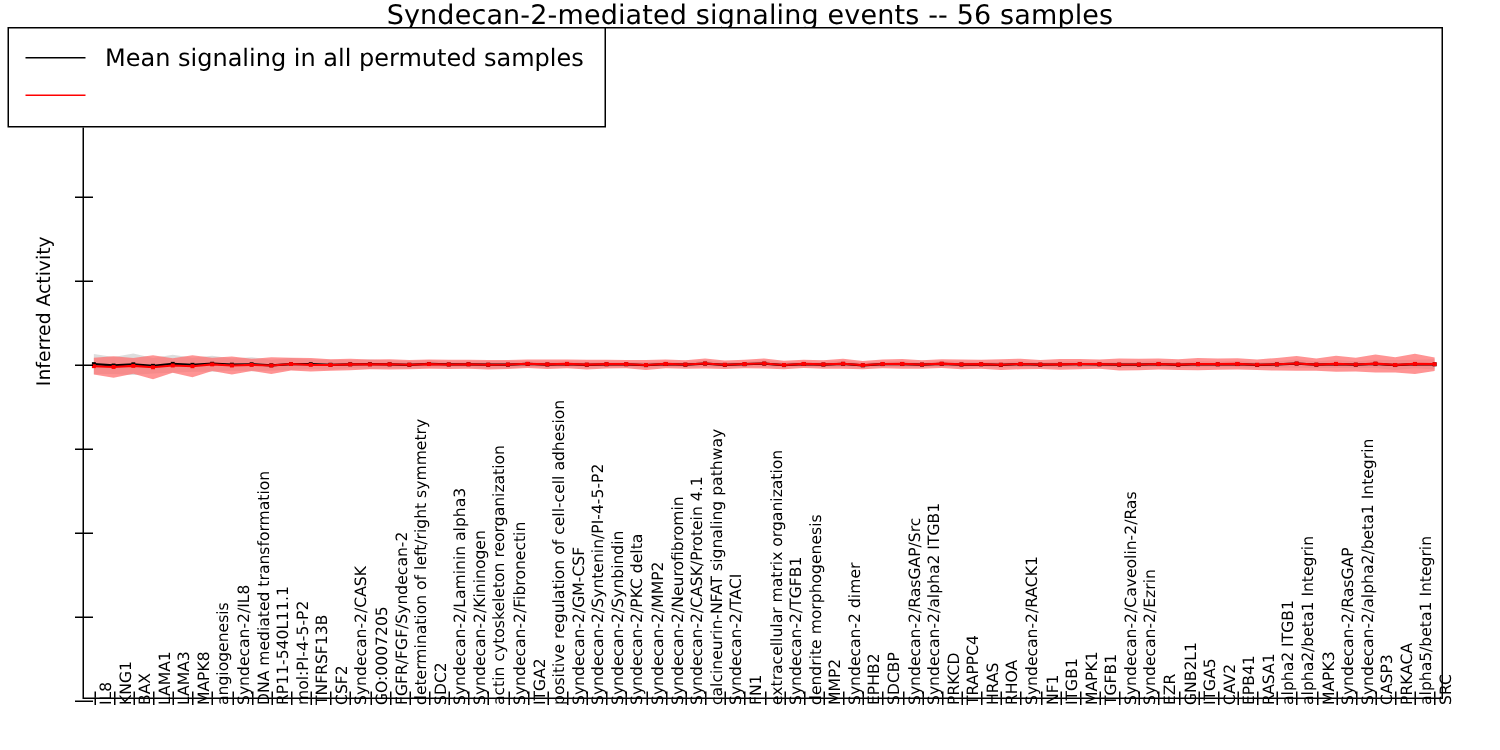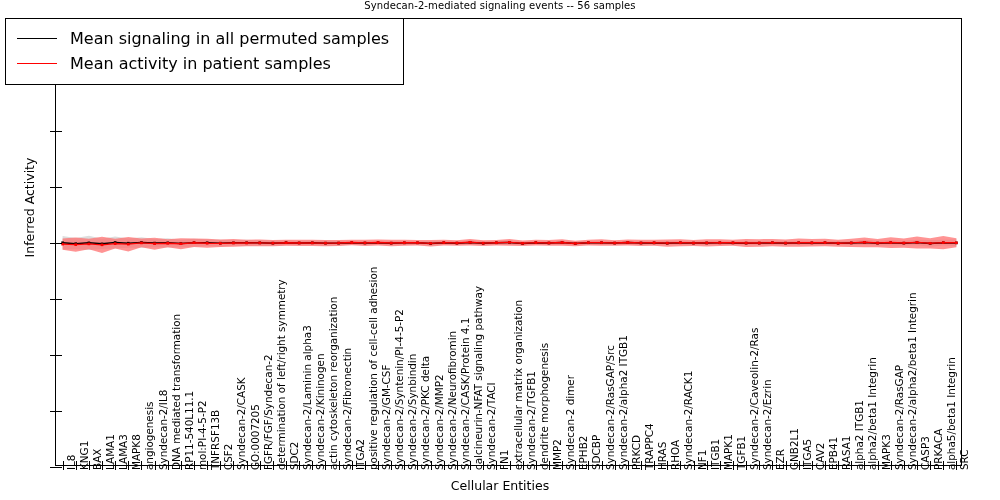--- a/index.html
+++ b/index.html
@@ -1,21 +1,21 @@
 <!DOCTYPE html>
 <html><head>
 <meta charset="utf-8">
 <style>
   html,body{margin:0;padding:0;background:#ffffff;}
   body{width:1000px;height:500px;font-family:"DejaVu Sans","Liberation Sans",sans-serif;color:#000;overflow:hidden;}
   #root{position:relative;width:1000px;height:500px;}
 
   .title{
     position:absolute;left:0;top:0;width:1000px;text-align:center;
-    font-size:10px;color:#000;letter-spacing:0.1px;
+    font-size:18px;color:#000;letter-spacing:0.1px;
   }
 
   .ylabel{
     position:absolute;left:-96px;top:200px;width:250px;text-align:center;
     transform:rotate(-90deg);transform-origin:center center;
     font-size:12.5px;
   }
   .xlabel{
     position:absolute;left:0;top:478px;width:1000px;text-align:center;
     font-size:12.5px;
@@ -57,21 +57,20 @@
   svg.series{position:absolute;left:0;top:0;width:907px;height:448px;display:block;}
 </style>
 </head>
 <body>
 
 <div id="root">
 
   <div class="title">Syndecan-2-mediated signaling events -- 56 samples</div>
 
   <div class="ylabel">Inferred Activity</div>
-  <div class="xlabel">Cellular Entities</div>
 
   <div class="plot">
     <div class="plot-inner">
       <svg class="series" id="series-svg" viewBox="0 0 907 448" preserveAspectRatio="none">
           <path d="M6.57,217.00 L19.72,219.00 L32.86,216.70 L46.01,219.73 L59.15,217.58 L72.30,219.54 L85.44,218.18 L98.59,219.94 L111.73,219.20 L124.88,220.86 L138.02,219.69 L151.17,220.60 L164.31,220.84 L177.46,221.17 L190.60,220.66 L203.75,221.32 L216.89,221.69 L230.04,221.14 L243.18,222.02 L256.33,221.84 L269.47,221.60 L282.62,221.66 L295.76,221.75 L308.91,221.95 L322.05,221.83 L335.20,222.09 L348.34,222.04 L361.49,222.16 L374.63,222.30 L387.78,221.94 L400.92,222.46 L414.07,221.22 L427.21,222.56 L440.36,222.11 L453.50,221.20 L466.64,222.74 L479.79,222.01 L492.93,222.32 L506.08,221.41 L519.22,222.86 L532.37,221.96 L545.51,221.59 L558.66,222.42 L571.80,221.74 L584.95,221.95 L598.09,222.20 L611.24,222.37 L624.38,221.72 L637.53,222.44 L650.67,222.08 L663.82,221.83 L676.96,222.21 L690.11,222.17 L703.25,222.18 L716.40,221.72 L729.54,222.30 L742.69,221.75 L755.83,222.03 L768.98,221.64 L782.12,222.46 L795.27,221.85 L808.41,220.74 L821.56,221.82 L834.70,220.95 L847.85,221.84 L860.99,220.76 L874.14,221.06 L887.28,220.87 L900.43,220.53 L900.43,227.25 L887.28,226.50 L874.14,227.72 L860.99,226.26 L847.85,226.45 L834.70,226.38 L821.56,226.50 L808.41,226.10 L795.27,226.07 L782.12,226.12 L768.98,225.79 L755.83,225.76 L742.69,225.84 L729.54,226.09 L716.40,225.74 L703.25,226.04 L690.11,226.12 L676.96,225.57 L663.82,225.79 L650.67,225.93 L637.53,225.80 L624.38,225.78 L611.24,226.12 L598.09,225.56 L584.95,226.10 L571.80,225.39 L558.66,225.78 L545.51,225.84 L532.37,225.52 L519.22,226.22 L506.08,225.76 L492.93,225.78 L479.79,225.37 L466.64,226.10 L453.50,225.68 L440.36,225.47 L427.21,225.99 L414.07,225.60 L400.92,225.82 L387.78,225.46 L374.63,226.58 L361.49,225.52 L348.34,225.66 L335.20,226.27 L322.05,225.52 L308.91,226.07 L295.76,225.51 L282.62,226.57 L269.47,226.73 L256.33,225.83 L243.18,225.91 L230.04,226.18 L216.89,226.69 L203.75,226.42 L190.60,226.92 L177.46,226.50 L164.31,227.50 L151.17,226.93 L138.02,227.66 L124.88,228.17 L111.73,228.49 L98.59,228.24 L85.44,228.79 L72.30,228.83 L59.15,229.51 L46.01,230.01 L32.86,231.00 L19.72,230.30 L6.57,230.44 Z" fill="#b4b4b4" fill-opacity="0.45" stroke="none"></path>
           <path d="M6.57,219.52 L19.72,218.44 L32.86,219.67 L46.01,217.78 L59.15,219.78 L72.30,217.89 L85.44,219.50 L98.59,218.64 L111.73,220.24 L124.88,219.14 L138.02,219.43 L151.17,219.72 L164.31,220.58 L177.46,220.10 L190.60,220.67 L203.75,220.46 L216.89,221.07 L230.04,220.64 L243.18,220.86 L256.33,220.80 L269.47,221.02 L282.62,220.99 L295.76,220.72 L308.91,220.72 L322.05,220.59 L335.20,220.86 L348.34,220.80 L361.49,220.93 L374.63,221.07 L387.78,220.71 L400.92,221.23 L414.07,219.98 L427.21,221.33 L440.36,220.88 L453.50,219.97 L466.64,221.51 L479.79,220.78 L492.93,221.09 L506.08,220.18 L519.22,221.63 L532.37,220.73 L545.51,220.36 L558.66,221.19 L571.80,220.50 L584.95,220.72 L598.09,220.78 L611.24,220.57 L624.38,220.15 L637.53,220.98 L650.67,220.28 L663.82,220.30 L676.96,220.70 L690.11,220.08 L703.25,220.14 L716.40,219.93 L729.54,220.50 L742.69,219.60 L755.83,220.06 L768.98,219.85 L782.12,220.67 L795.27,219.63 L808.41,218.38 L821.56,219.93 L834.70,218.20 L847.85,219.42 L860.99,217.39 L874.14,219.17 L887.28,216.90 L900.43,219.30 L900.43,228.26 L887.28,230.25 L874.14,229.38 L860.99,229.41 L847.85,228.64 L834.70,228.91 L821.56,228.16 L808.41,228.23 L795.27,228.06 L782.12,227.69 L768.98,227.36 L755.83,227.50 L742.69,227.77 L729.54,227.65 L716.40,227.31 L703.25,227.85 L690.11,227.99 L676.96,226.86 L663.82,227.09 L650.67,227.50 L637.53,227.04 L624.38,227.13 L611.24,227.69 L598.09,226.75 L584.95,227.11 L571.80,226.40 L558.66,226.79 L545.51,226.85 L532.37,226.52 L519.22,227.23 L506.08,226.77 L492.93,226.79 L479.79,226.38 L466.64,227.11 L453.50,226.69 L440.36,226.48 L427.21,227.00 L414.07,226.61 L400.92,226.83 L387.78,226.47 L374.63,227.59 L361.49,226.53 L348.34,226.67 L335.20,227.28 L322.05,226.52 L308.91,227.07 L295.76,226.32 L282.62,227.02 L269.47,227.27 L256.33,226.90 L243.18,227.06 L230.04,226.80 L216.89,227.20 L203.75,227.31 L190.60,227.20 L177.46,227.77 L164.31,228.09 L151.17,228.71 L138.02,227.93 L124.88,230.27 L111.73,228.28 L98.59,230.70 L85.44,228.33 L72.30,232.42 L59.15,229.53 L46.01,233.89 L32.86,230.14 L19.72,232.87 L6.57,230.72 Z" fill="#ff6b6b" fill-opacity="0.72" stroke="none"></path>
           <path d="M6.57,223.72 L19.72,224.65 L32.86,223.85 L46.01,224.87 L59.15,223.55 L72.30,224.19 L85.44,223.49 L98.59,224.09 L111.73,223.84 L124.88,224.52 L138.02,223.68 L151.17,223.77 L164.31,224.17 L177.46,223.84 L190.60,223.79 L203.75,223.87 L216.89,224.19 L230.04,223.66 L243.18,223.97 L256.33,223.84 L269.47,224.16 L282.62,224.12 L295.76,223.63 L308.91,224.01 L322.05,223.67 L335.20,224.18 L348.34,223.85 L361.49,223.84 L374.63,224.44 L387.78,223.70 L400.92,224.14 L414.07,223.41 L427.21,224.28 L440.36,223.79 L453.50,223.44 L466.64,224.42 L479.79,223.69 L492.93,224.05 L506.08,223.58 L519.22,224.54 L532.37,223.74 L545.51,223.71 L558.66,224.10 L571.80,223.57 L584.95,224.03 L598.09,223.88 L611.24,224.24 L624.38,223.75 L637.53,224.12 L650.67,224.00 L663.82,223.81 L676.96,223.89 L690.11,224.14 L703.25,224.11 L716.40,223.73 L729.54,224.19 L742.69,223.80 L755.83,223.89 L768.98,223.72 L782.12,224.29 L795.27,223.96 L808.41,223.42 L821.56,224.16 L834.70,223.67 L847.85,224.14 L860.99,223.51 L874.14,224.39 L887.28,223.69 L900.43,223.89 " fill="none" stroke="#000000" stroke-width="1.5"></path>
           <rect x="5.27" y="222.42" width="2.6" height="2.6" fill="#000000"></rect>
           <rect x="18.42" y="223.35" width="2.6" height="2.6" fill="#000000"></rect>
           <rect x="31.56" y="222.55" width="2.6" height="2.6" fill="#000000"></rect>
@@ -447,17 +446,16 @@
       <div class="xtl" style="left: 904.428px;">SRC</div>
     </div>
 
   <div class="legend">
     <div class="legend-row">
       <span class="legend-swatch"></span>
       <span class="legend-text">Mean signaling in all permuted samples</span>
     </div>
     <div class="legend-row">
       <span class="legend-swatch red"></span>
-      <span class="legend-text">Mean activity in patient samples</span>
     </div>
   </div>
 
 </div>
 
 </body></html>

